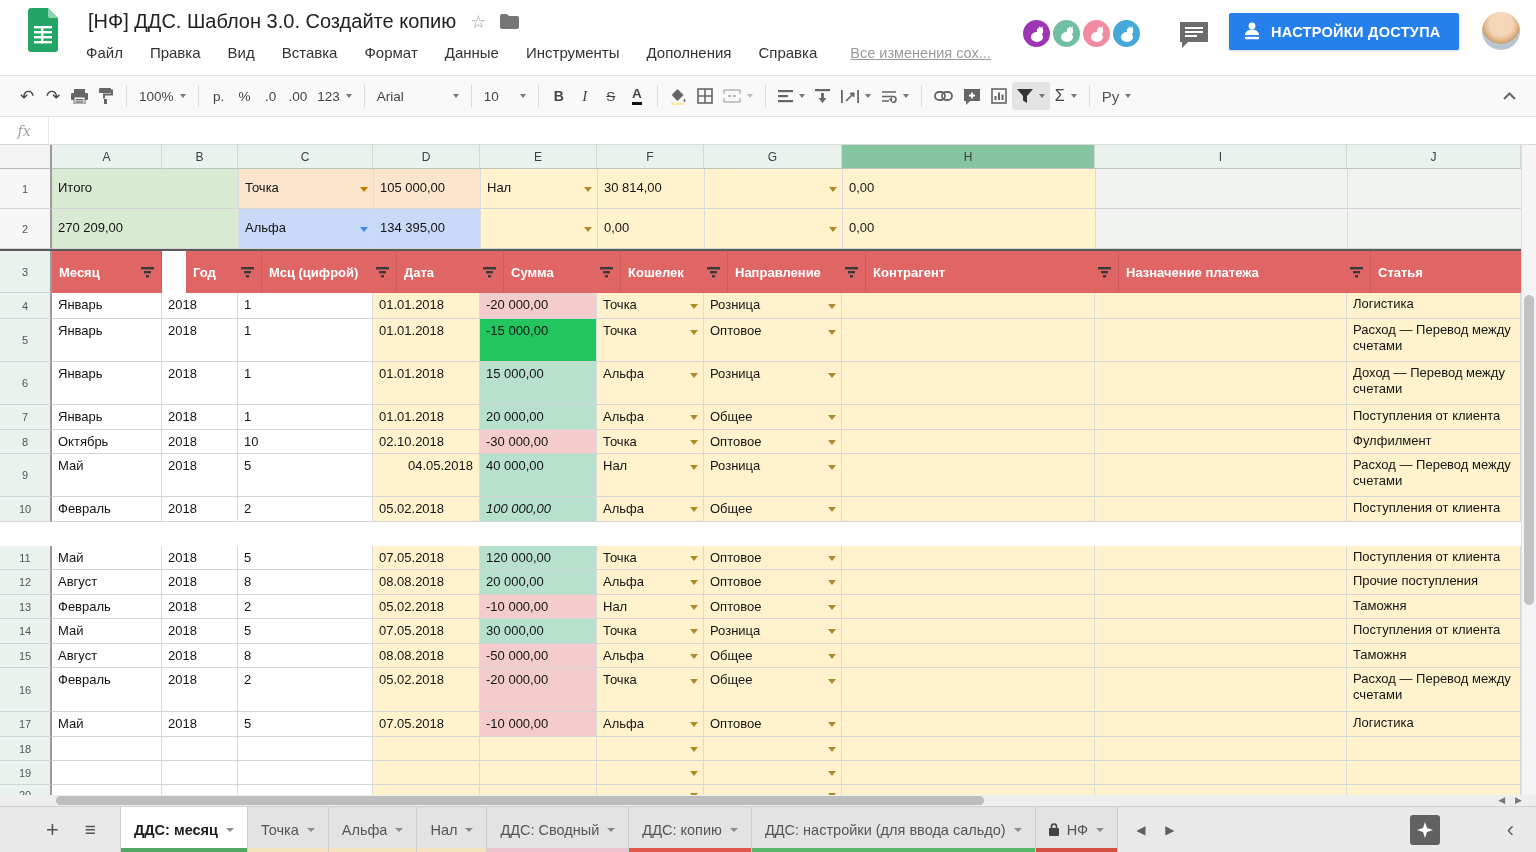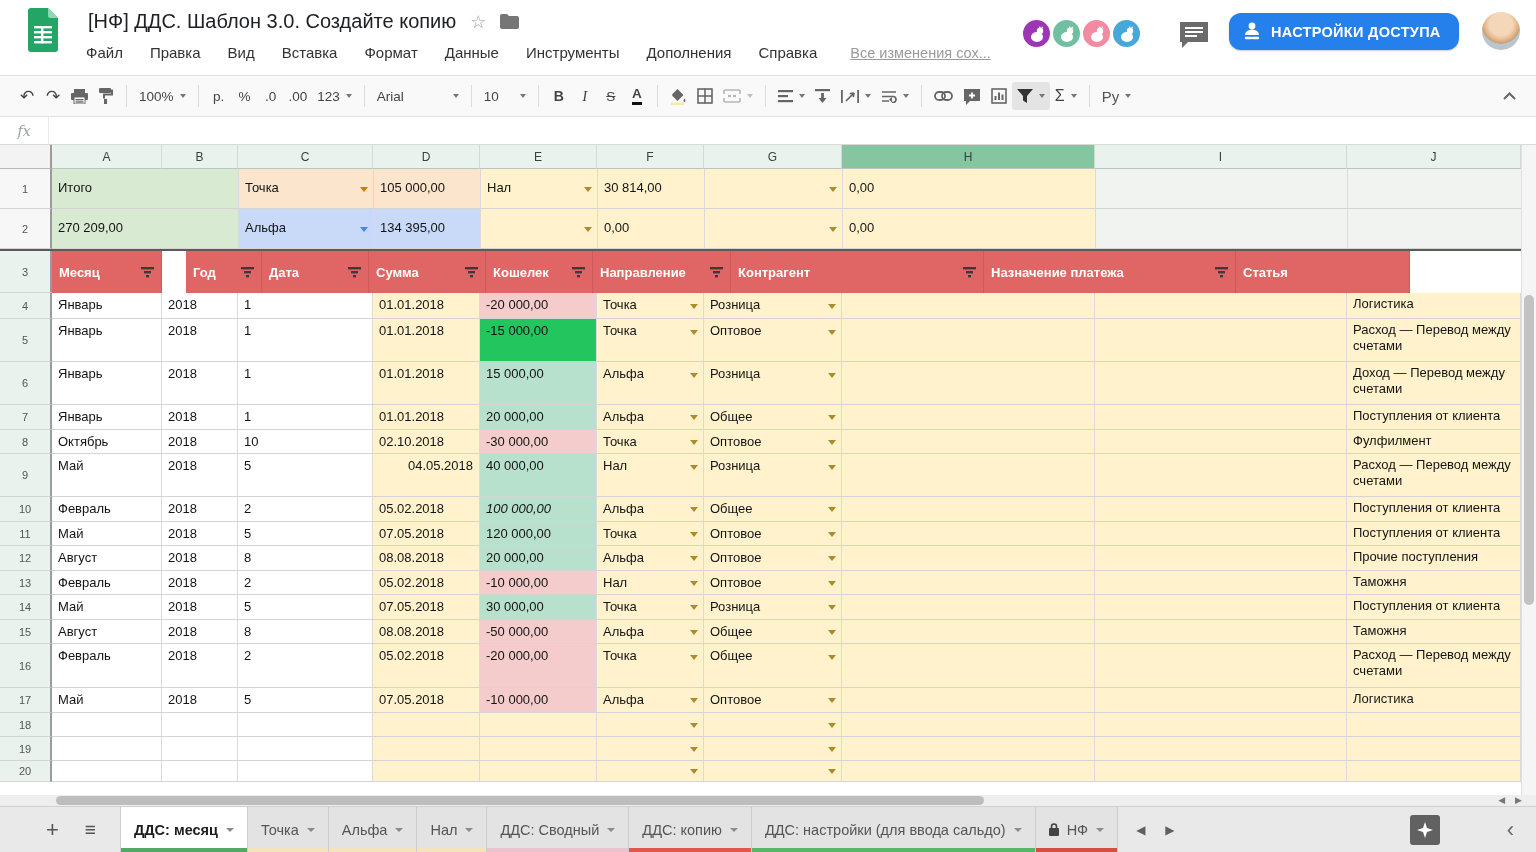--- a/index.html
+++ b/index.html
@@ -12,21 +12,21 @@
   #doc-title{font-size:20px;color:#202124}
   .title-ico{color:#9aa0a6;font-size:18px;line-height:1}
   #menu-row{position:absolute;left:86px;top:44px;display:flex;align-items:center;gap:27px;font-size:15px;color:#333}
   .menu-item{cursor:default}
   #save-status{color:#9a9a9a;text-decoration:underline;font-size:14.5px;margin-left:6px}
   #collab{position:absolute;left:1022px;top:18px;display:flex}
   .avatar{width:31px;height:31px;border-radius:50%;border:2px solid #fff;margin-left:-1px;
     display:flex;align-items:center;justify-content:center}
   #comment-btn{position:absolute;left:1178px;top:20px;width:32px;height:28px}
   #share-btn{position:absolute;left:1229px;top:13px;height:37px;padding:0 18px 0 14px;background:#2680eb;
-    border-radius:12px;display:flex;align-items:center;gap:10px;color:#fff;font-size:14.5px;font-weight:bold;
+    border-radius:2px;display:flex;align-items:center;gap:10px;color:#fff;font-size:14.5px;font-weight:bold;
     letter-spacing:.3px;box-shadow:0 1px 2px rgba(0,0,0,.2)}
   #user-avatar{position:absolute;left:1482px;top:12px;width:38px;height:38px;border-radius:50%;
     background:radial-gradient(circle at 50% 32%,#f4d6b8 0 36%,#e8bd92 48%,#caa06f 60%,#b9c6cf 62%)}
   
   #toolbar{position:absolute;left:0;top:75px;width:1536px;height:42px;background:#f9f9f9;
     border-top:1px solid #e3e3e3;border-bottom:1px solid #e0e0e0;display:flex;align-items:center;
     padding:0 14px;color:#444}
   .tb{height:28px;min-width:26px;padding:0 5px;display:flex;align-items:center;justify-content:center;
     border-radius:3px;font-size:13.5px;color:#444;position:relative;flex:none}
   .tb.active{background:#e4e4e4}
@@ -374,20 +374,30 @@
       <div class="red-cell" style="width: 76px; background: rgb(224, 102, 102); margin-left: 24px;">
         <span>Год</span>
         <span>
           <svg width="13" height="11" viewBox="0 0 13 11">
             <rect width="13" height="2.4" fill="#3a3a3a"></rect>
             <rect x="3" y="4" width="7" height="2.4" fill="#3a3a3a"></rect>
             <rect x="5" y="8" width="3" height="2.4" fill="#3a3a3a"></rect>
           </svg>
         </span>
       </div>
+      <div class="red-cell" style="width: 135px; background: rgb(224, 102, 102);">
+        <span>Мсц (цифрой)</span>
+        <span>
+          <svg width="13" height="11" viewBox="0 0 13 11">
+            <rect width="13" height="2.4" fill="#3a3a3a"></rect>
+            <rect x="3" y="4" width="7" height="2.4" fill="#3a3a3a"></rect>
+            <rect x="5" y="8" width="3" height="2.4" fill="#3a3a3a"></rect>
+          </svg>
+        </span>
+      </div>
       <div class="red-cell" style="width: 107px; background: rgb(224, 102, 102);">
         <span>Дата</span>
         <span>
           <svg width="13" height="11" viewBox="0 0 13 11">
             <rect width="13" height="2.4" fill="#3a3a3a"></rect>
             <rect x="3" y="4" width="7" height="2.4" fill="#3a3a3a"></rect>
             <rect x="5" y="8" width="3" height="2.4" fill="#3a3a3a"></rect>
           </svg>
         </span>
       </div>
@@ -529,21 +539,21 @@
       <div class="g-cell" style="width: 76px; background: rgb(255, 255, 255);"><span>2018</span></div>
       <div class="g-cell" style="width: 135px; background: rgb(255, 255, 255);"><span>2</span></div>
       <div class="g-cell" style="width: 107px; background: rgb(255, 242, 204);"><span>05.02.2018</span></div>
       <div class="g-cell" style="width: 117px; background: rgb(183, 225, 205); font-style: italic;"><span>100 000,00</span></div>
       <div class="g-cell" style="width: 107px; background: rgb(255, 242, 204);"><span>Альфа</span><span class="ddm" style="border-top-color: rgb(173, 139, 45);"></span></div>
       <div class="g-cell" style="width: 138px; background: rgb(255, 242, 204);"><span>Общее</span><span class="ddm" style="border-top-color: rgb(173, 139, 45);"></span></div>
       <div class="g-cell" style="width: 253px; background: rgb(255, 242, 204);"><span></span></div>
       <div class="g-cell" style="width: 252px; background: rgb(255, 242, 204);"><span></span></div>
       <div class="g-cell wrap" style="width: 174px; background: rgb(255, 242, 204);"><span>Поступления от клиента</span></div>
     </div>
-    <div class="g-row" style="height: 24px;">
+    <div class="g-row" style="height: 24px; margin-top: 24px;">
       <div class="g-gutter green">11</div>
       <div class="g-cell" style="width: 110px; background: rgb(255, 255, 255);"><span>Май</span></div>
       <div class="g-cell" style="width: 76px; background: rgb(255, 255, 255);"><span>2018</span></div>
       <div class="g-cell" style="width: 135px; background: rgb(255, 255, 255);"><span>5</span></div>
       <div class="g-cell" style="width: 107px; background: rgb(255, 242, 204);"><span>07.05.2018</span></div>
       <div class="g-cell" style="width: 117px; background: rgb(183, 225, 205);"><span>120 000,00</span></div>
       <div class="g-cell" style="width: 107px; background: rgb(255, 242, 204);"><span>Точка</span><span class="ddm" style="border-top-color: rgb(173, 139, 45);"></span></div>
       <div class="g-cell" style="width: 138px; background: rgb(255, 242, 204);"><span>Оптовое</span><span class="ddm" style="border-top-color: rgb(173, 139, 45);"></span></div>
       <div class="g-cell" style="width: 253px; background: rgb(255, 242, 204);"><span></span></div>
       <div class="g-cell" style="width: 252px; background: rgb(255, 242, 204);"><span></span></div>

